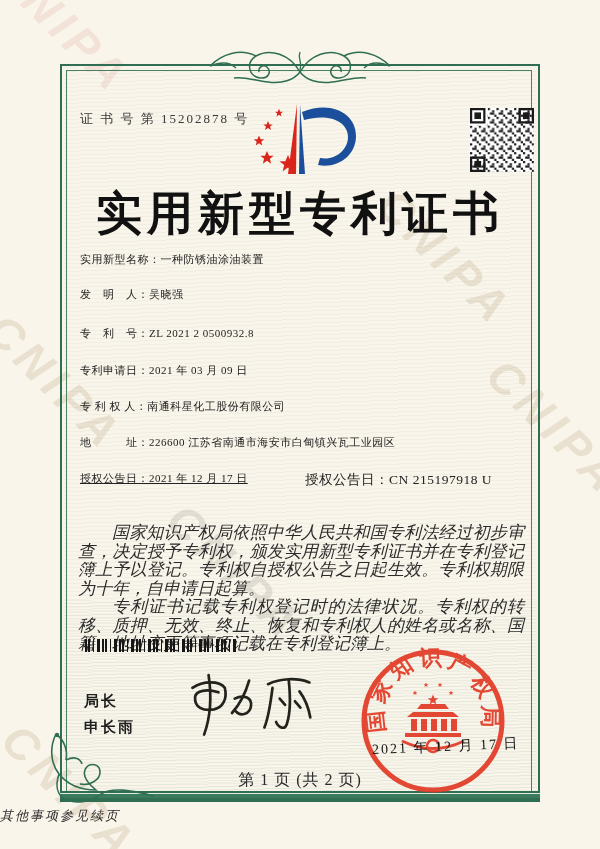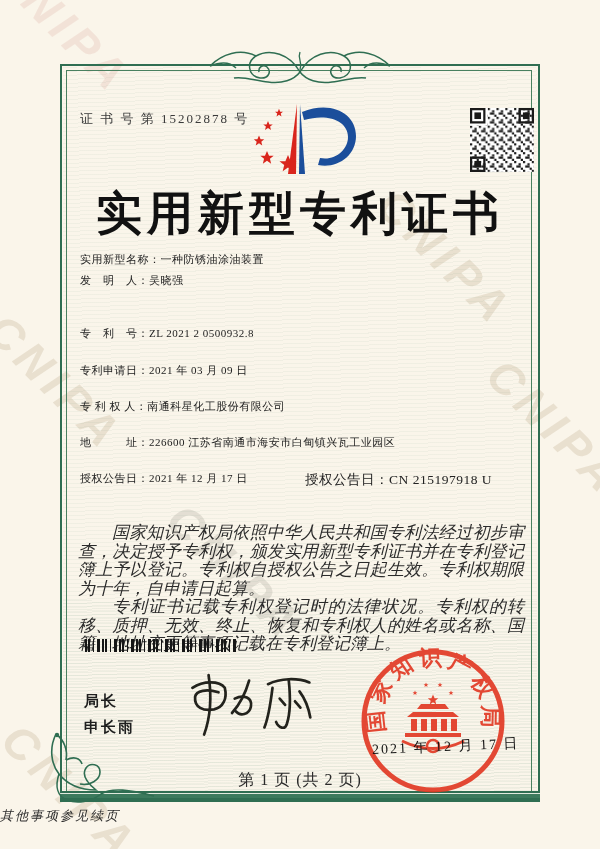--- a/index.html
+++ b/index.html
@@ -133,36 +133,36 @@
       <path d="M0,22 h7 v7 h-7 Z M1,23 v5 h5 v-5 Z" fill-rule="evenodd"></path>
       <rect x="2" y="24" width="3" height="3"></rect>
     </g>
   </svg>
 
   <div class="title">实用新型专利证书</div>
 
   <div class="row" style="top:252px;">
     <span class="lbl">实用新型名称：</span><span class="val">一种防锈油涂油装置</span>
   </div>
-  <div class="row" style="top:273px;">
+  <div class="row" style="top:287px;">
     <span class="lbl">发　明　人：</span><span class="val">吴晓强</span>
   </div>
   <div class="row" style="top:326px;">
     <span class="lbl">专　利　号：</span><span class="val">ZL 2021 2 0500932.8</span>
   </div>
   <div class="row" style="top:363px;">
     <span class="lbl">专利申请日：</span><span class="val">2021 年 03 月 09 日</span>
   </div>
   <div class="row" style="top:399px;">
     <span class="lbl">专 利 权 人：</span><span class="val">南通科星化工股份有限公司</span>
   </div>
   <div class="row" style="top:435px;">
     <span class="lbl">地　　　址：</span><span class="val">226600 江苏省南通市海安市白甸镇兴瓦工业园区</span>
   </div>
-  <div class="row" style="top:471px;">
+  <div class="row" style="top:471px;text-decoration:underline;">
     <span class="lbl">授权公告日：</span><span class="val">2021 年 12 月 17 日</span>
   </div>
   <div class="row2" style="top:471px;">
     <span class="lbl">授权公告日：</span><span class="val">CN 215197918 U</span>
   </div>
 
   <div class="paras">
     <p>国家知识产权局依照中华人民共和国专利法经过初步审查，决定授予专利权，颁发实用新型专利证书并在专利登记簿上予以登记。专利权自授权公告之日起生效。专利权期限为十年，自申请日起算。</p>
     <p>专利证书记载专利权登记时的法律状况。专利权的转移、质押、无效、终止、恢复和专利权人的姓名或名称、国籍、地址变更等事项记载在专利登记簿上。</p>
   </div>

